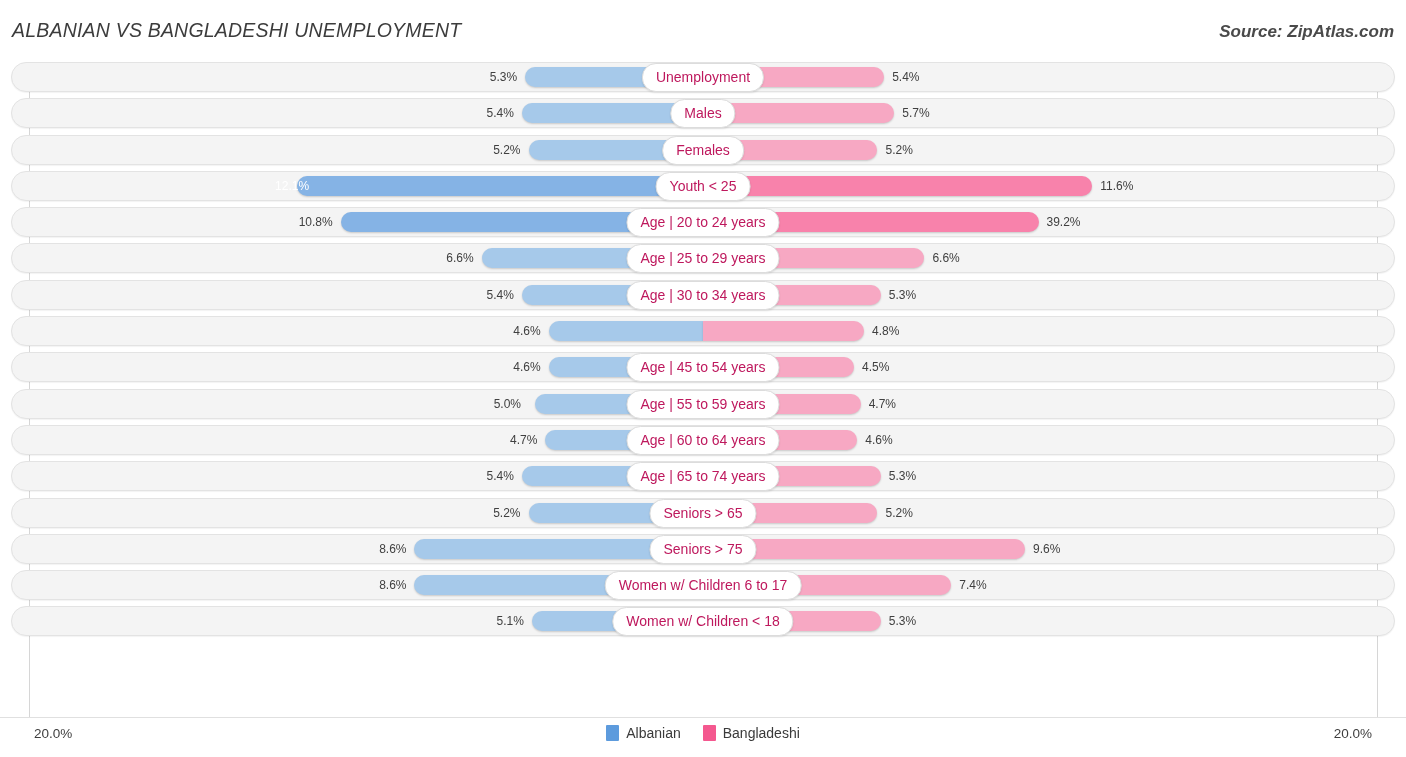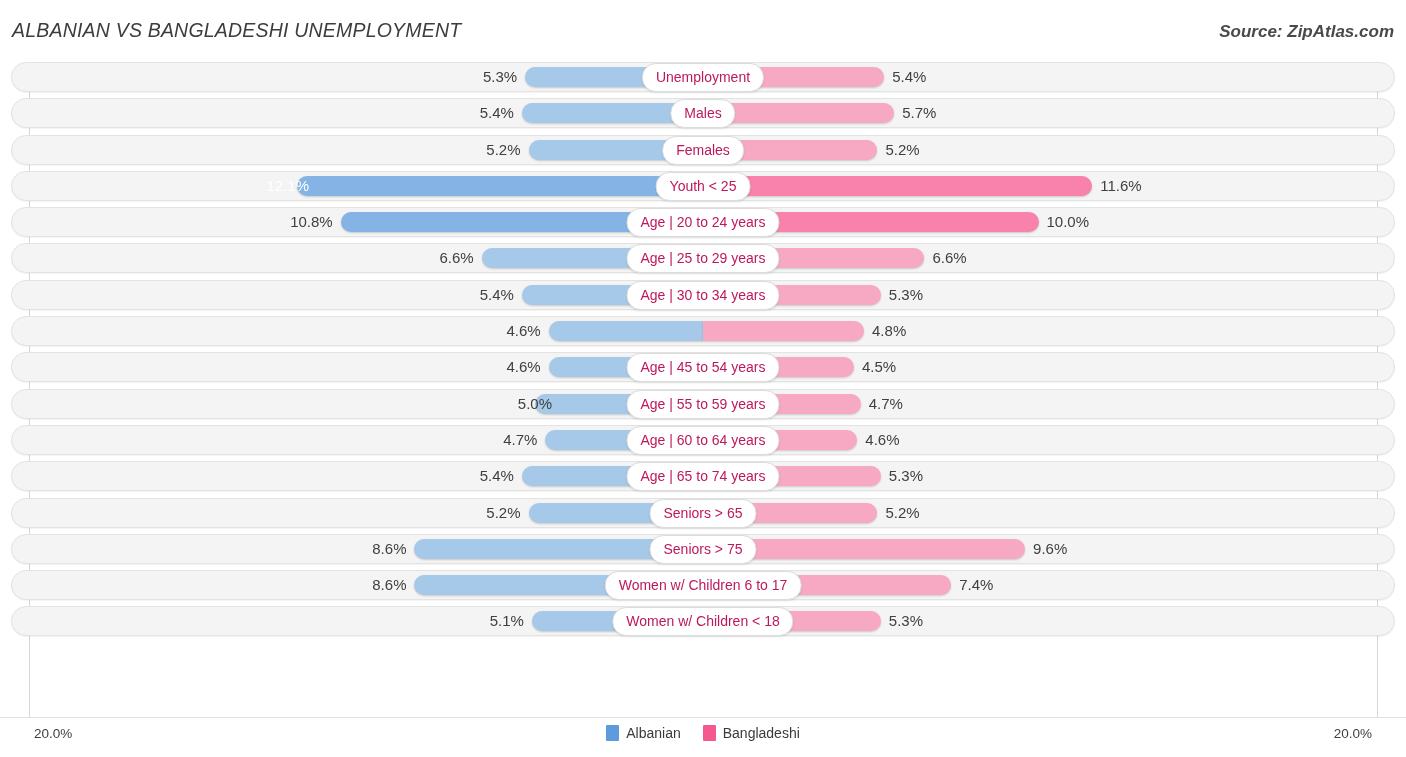--- a/index.html
+++ b/index.html
@@ -110,21 +110,21 @@
   .row.mid .bar.right { background: #f882ab; }
   .row.hot .bar.left  { background: #5d9bdd; }
   .row.hot .bar.right { background: #f4588f; }
 
   
   .val {
     position: absolute;
     top: 5px;
     height: 20px;
     line-height: 20px;
-    font-size: 15px;
+    font-size: 12px;
     color: #404040;
     white-space: nowrap;
   }
   .val.left  { text-align: right; }
   .val.right { text-align: left; }
   .val.inside {
     color: #ffffff;
   }
 
   
@@ -234,21 +234,21 @@
         <div class="bar right" style="width: 389.18px;"></div>
         <div class="val left inside" style="right: 1096.95px; text-align: left;">12.1%</div>
         <div class="val right" style="left: 1100.18px;">11.6%</div>
         <div class="cat-pill">Youth &lt; 25</div>
       </div>
       <div class="row mid">
         <div class="row-track"></div>
         <div class="bar left" style="width: 362.34px;"></div>
         <div class="bar right" style="width: 335.5px;"></div>
         <div class="val left" style="right: 1073.34px;">10.8%</div>
-        <div class="val right" style="left: 1046.5px;">10.0%</div>
+        <div class="val right" style="left: 1046.5px;">39.2%</div>
         <div class="cat-pill">Age | 20 to 24 years</div>
       </div>
       <div class="row">
         <div class="row-track"></div>
         <div class="bar left" style="width: 221.43px;"></div>
         <div class="bar right" style="width: 221.43px;"></div>
         <div class="val left" style="right: 932.43px;">6.6%</div>
         <div class="val right" style="left: 932.43px;">6.6%</div>
         <div class="cat-pill">Age | 25 to 29 years</div>
       </div>
@@ -272,21 +272,21 @@
         <div class="bar left" style="width: 154.33px;"></div>
         <div class="bar right" style="width: 150.975px;"></div>
         <div class="val left" style="right: 865.33px;">4.6%</div>
         <div class="val right" style="left: 861.975px;">4.5%</div>
         <div class="cat-pill">Age | 45 to 54 years</div>
       </div>
       <div class="row">
         <div class="row-track"></div>
         <div class="bar left" style="width: 167.75px;"></div>
         <div class="bar right" style="width: 157.685px;"></div>
-        <div class="val left" style="right: 854px; text-align: right;">5.0%</div>
+        <div class="val left" style="right: 885px; text-align: right;">5.0%</div>
         <div class="val right" style="left: 868.685px;">4.7%</div>
         <div class="cat-pill">Age | 55 to 59 years</div>
       </div>
       <div class="row">
         <div class="row-track"></div>
         <div class="bar left" style="width: 157.685px;"></div>
         <div class="bar right" style="width: 154.33px;"></div>
         <div class="val left" style="right: 868.685px;">4.7%</div>
         <div class="val right" style="left: 865.33px;">4.6%</div>
         <div class="cat-pill">Age | 60 to 64 years</div>

